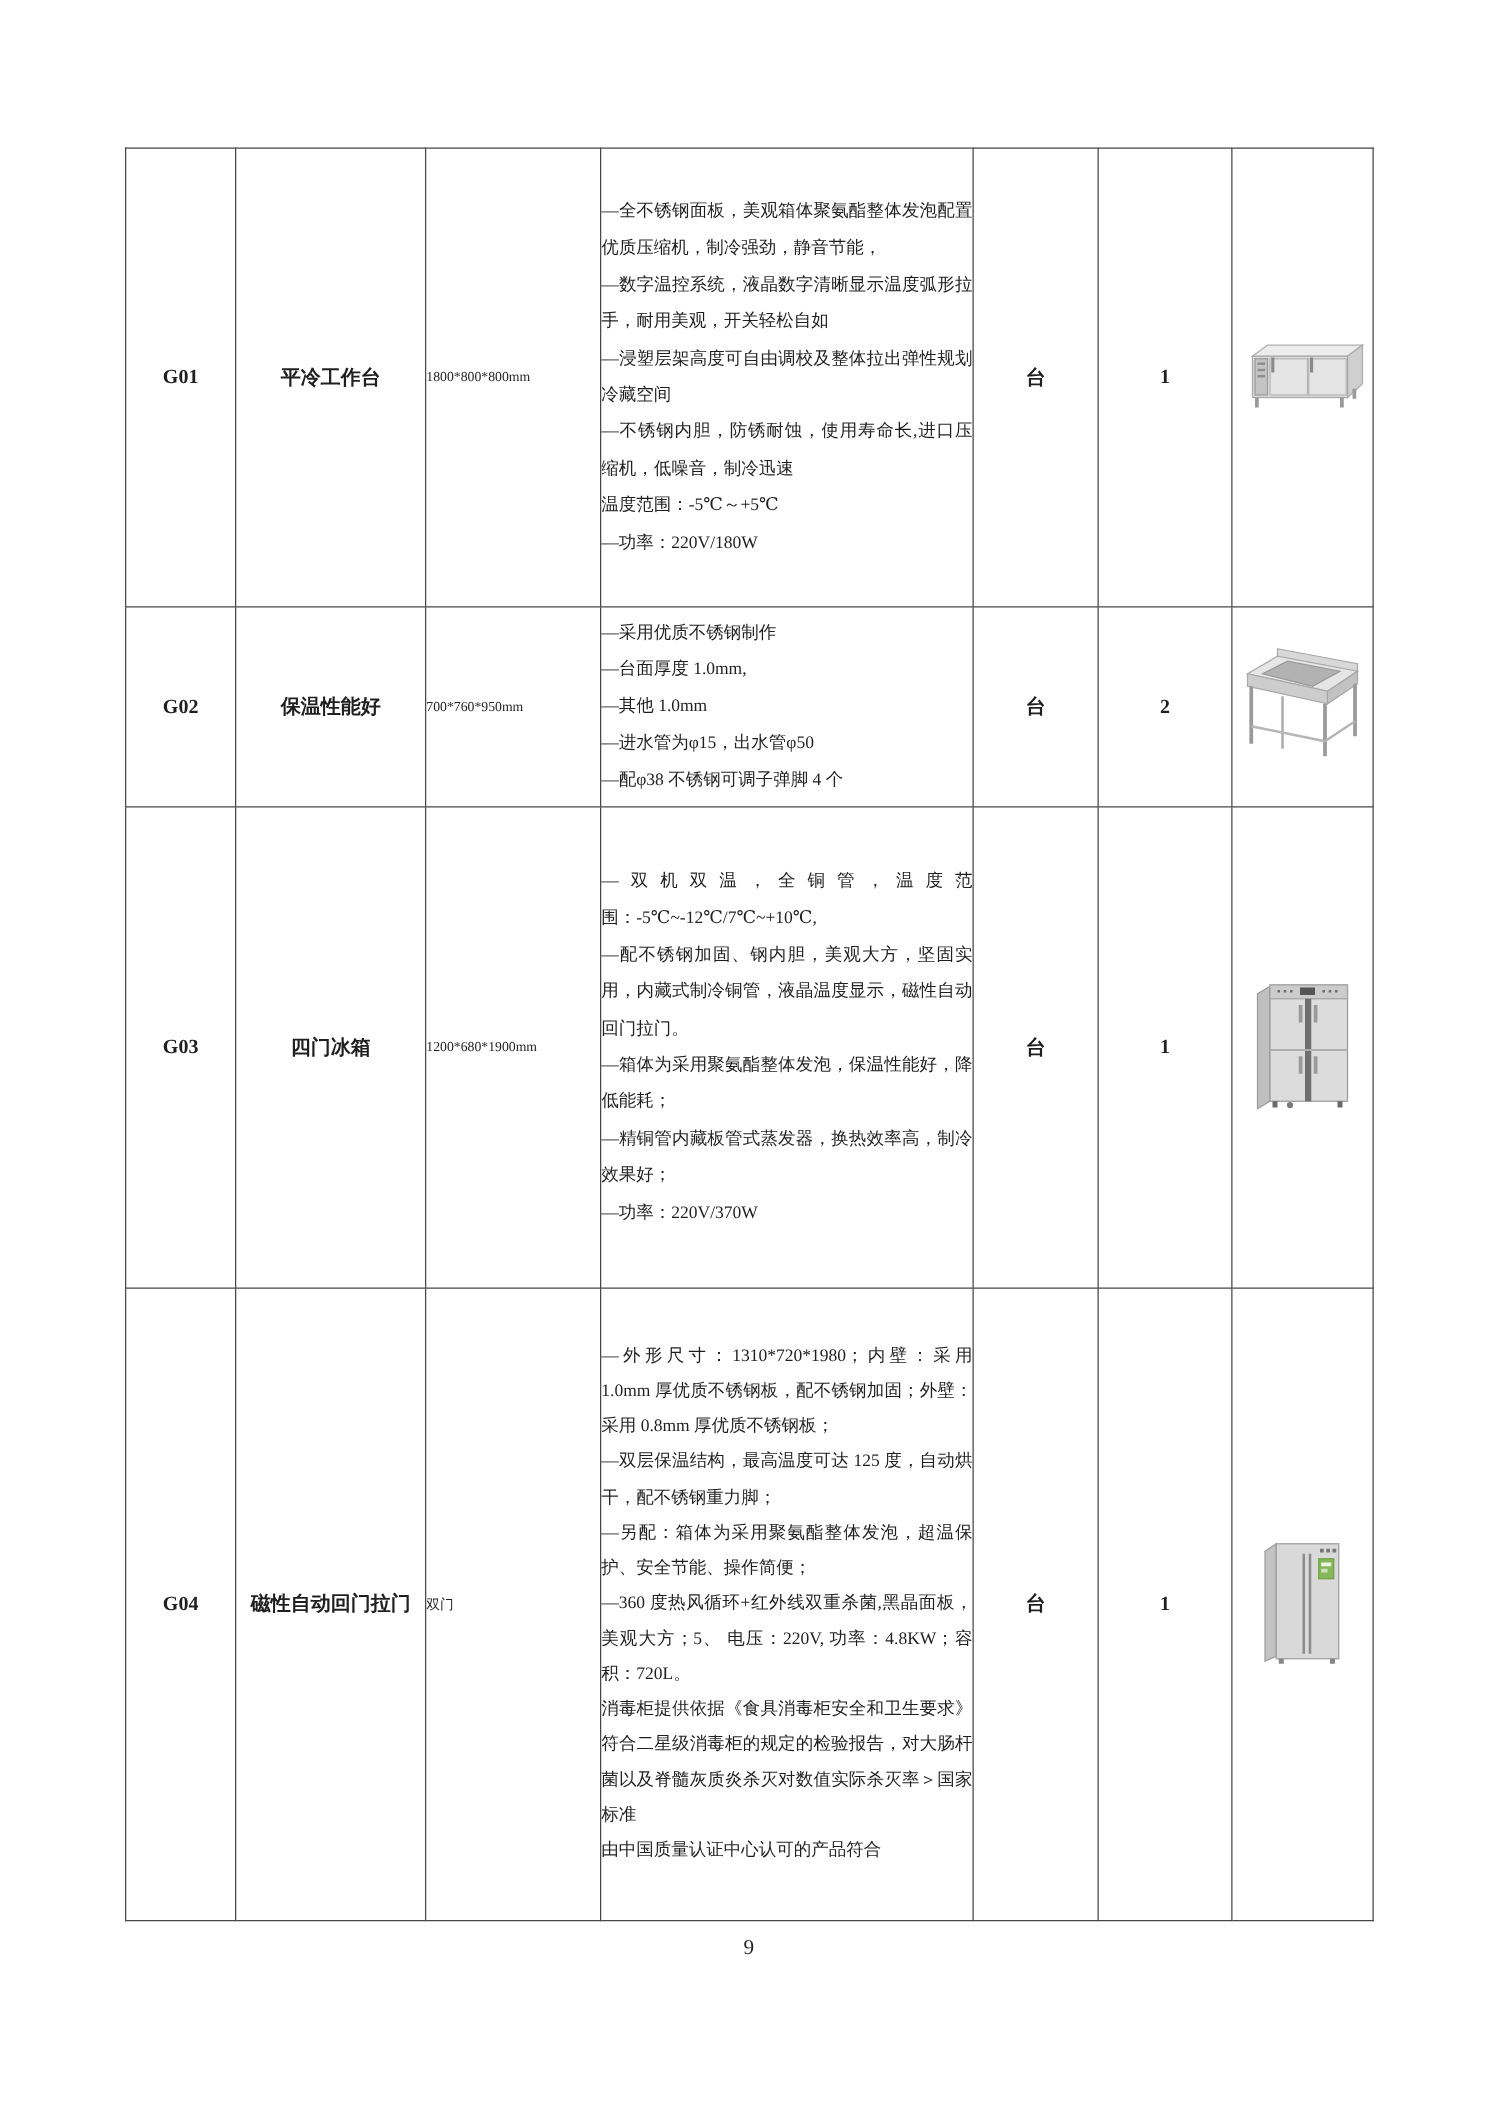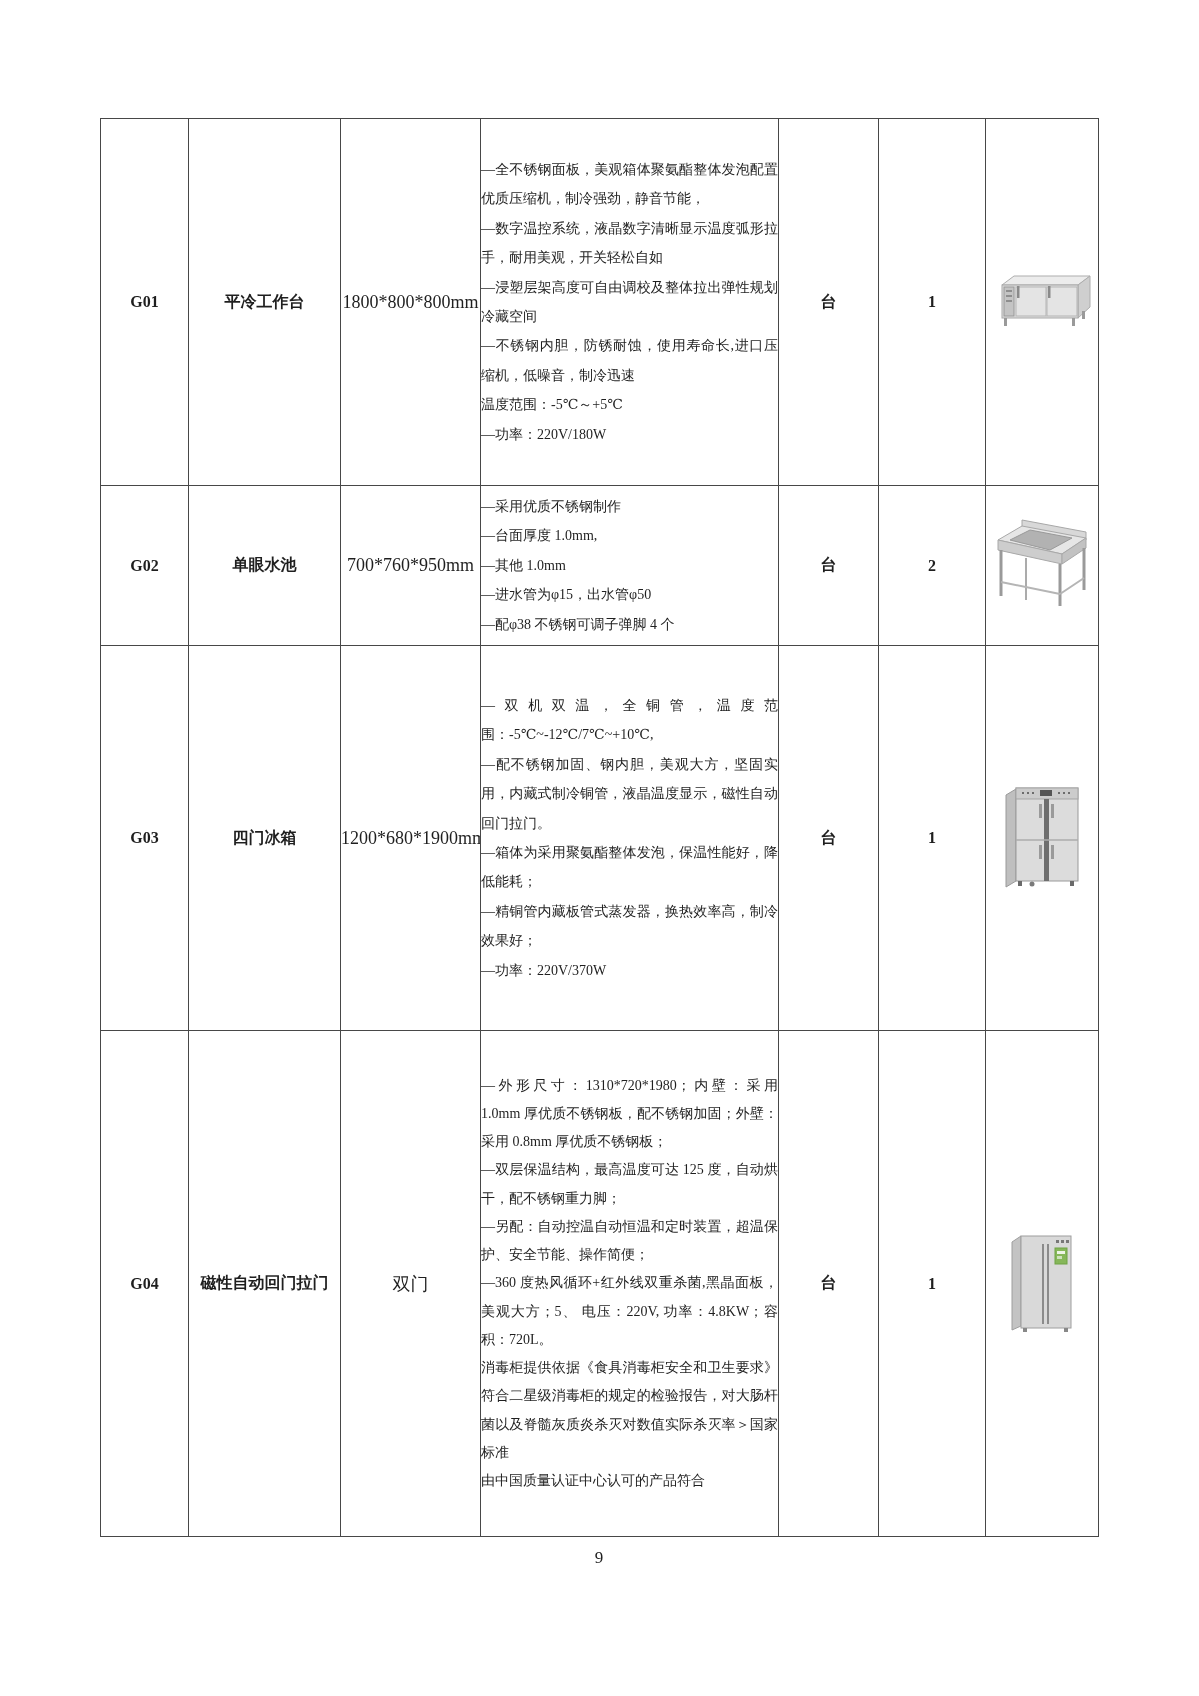--- a/index.html
+++ b/index.html
@@ -25,21 +25,21 @@
     border: 1px solid #474747;
     padding: 0;
     vertical-align: middle;
     overflow: hidden;
   }
   td.center {
     text-align: center;
     font-size: 16px;
     font-weight: bold;
   }
-  td.spec-cell { font-size: 18px; text-align: center; }
+  td.spec-cell { font-size: 11px; text-align: left; }
   td.desc {
     vertical-align: top;
     padding: 6px 12px 4px 14px;
   }
   td.desc-mid { vertical-align: middle; }
   .desc p {
     margin: 0;
     font-size: 14px;
     line-height: 2.1;
     text-align: justify;
@@ -103,21 +103,21 @@
           <rect x="56" y="15" width="2.5" height="12" fill="#8a8a8a"></rect>
           <rect x="12" y="47" width="3" height="8" fill="#9a9a9a"></rect>
           <rect x="80" y="47" width="3" height="8" fill="#9a9a9a"></rect>
           <rect x="90" y="40" width="3" height="8" fill="#9a9a9a"></rect>
         </svg>
       </td>
     </tr>
 
     <tr class="r2" style="height:160px">
       <td class="center">G02</td>
-      <td class="center">单眼水池</td>
+      <td class="center">保温性能好</td>
       <td class="spec-cell">700*760*950mm</td>
       <td class="desc">
         <p>—采用优质不锈钢制作</p>
         <p>—台面厚度 1.0mm,</p>
         <p>—其他 1.0mm</p>
         <p>—进水管为φ15，出水管φ50</p>
         <p>—配φ38 不锈钢可调子弹脚 4 个</p>
       </td>
       <td class="center">台</td>
       <td class="center">2</td>
@@ -176,21 +176,21 @@
       </td>
     </tr>
 
     <tr class="r4" style="height:506px">
       <td class="center">G04</td>
       <td class="center">磁性自动回门拉门</td>
       <td class="spec-cell">双门</td>
       <td class="desc">
         <p>—外形尺寸：1310*720*1980；内壁：采用 1.0mm 厚优质不锈钢板，配不锈钢加固；外壁：采用 0.8mm 厚优质不锈钢板；</p>
         <p>—双层保温结构，最高温度可达 125 度，自动烘干，配不锈钢重力脚；</p>
-        <p>—另配：自动控温自动恒温和定时装置，超温保护、安全节能、操作简便；</p>
+        <p>—另配：箱体为采用聚氨酯整体发泡，超温保护、安全节能、操作简便；</p>
         <p>—360 度热风循环+红外线双重杀菌,黑晶面板，美观大方；5、 电压：220V, 功率：4.8KW；容积：720L。</p>
         <p>消毒柜提供依据《食具消毒柜安全和卫生要求》符合二星级消毒柜的规定的检验报告，对大肠杆菌以及脊髓灰质炎杀灭对数值实际杀灭率＞国家标准</p>
         <p>由中国质量认证中心认可的产品符合</p>
       </td>
       <td class="center">台</td>
       <td class="center">1</td>
       <td class="img-cell img-top">
         <svg width="72" height="104" viewBox="0 0 72 104">
           <polygon points="6,12 15,6 15,96 6,100" fill="#c3c3c3" stroke="#9e9e9e"></polygon>
           <rect x="15" y="6" width="50" height="92" fill="#d9d9d9" stroke="#9e9e9e"></rect>

